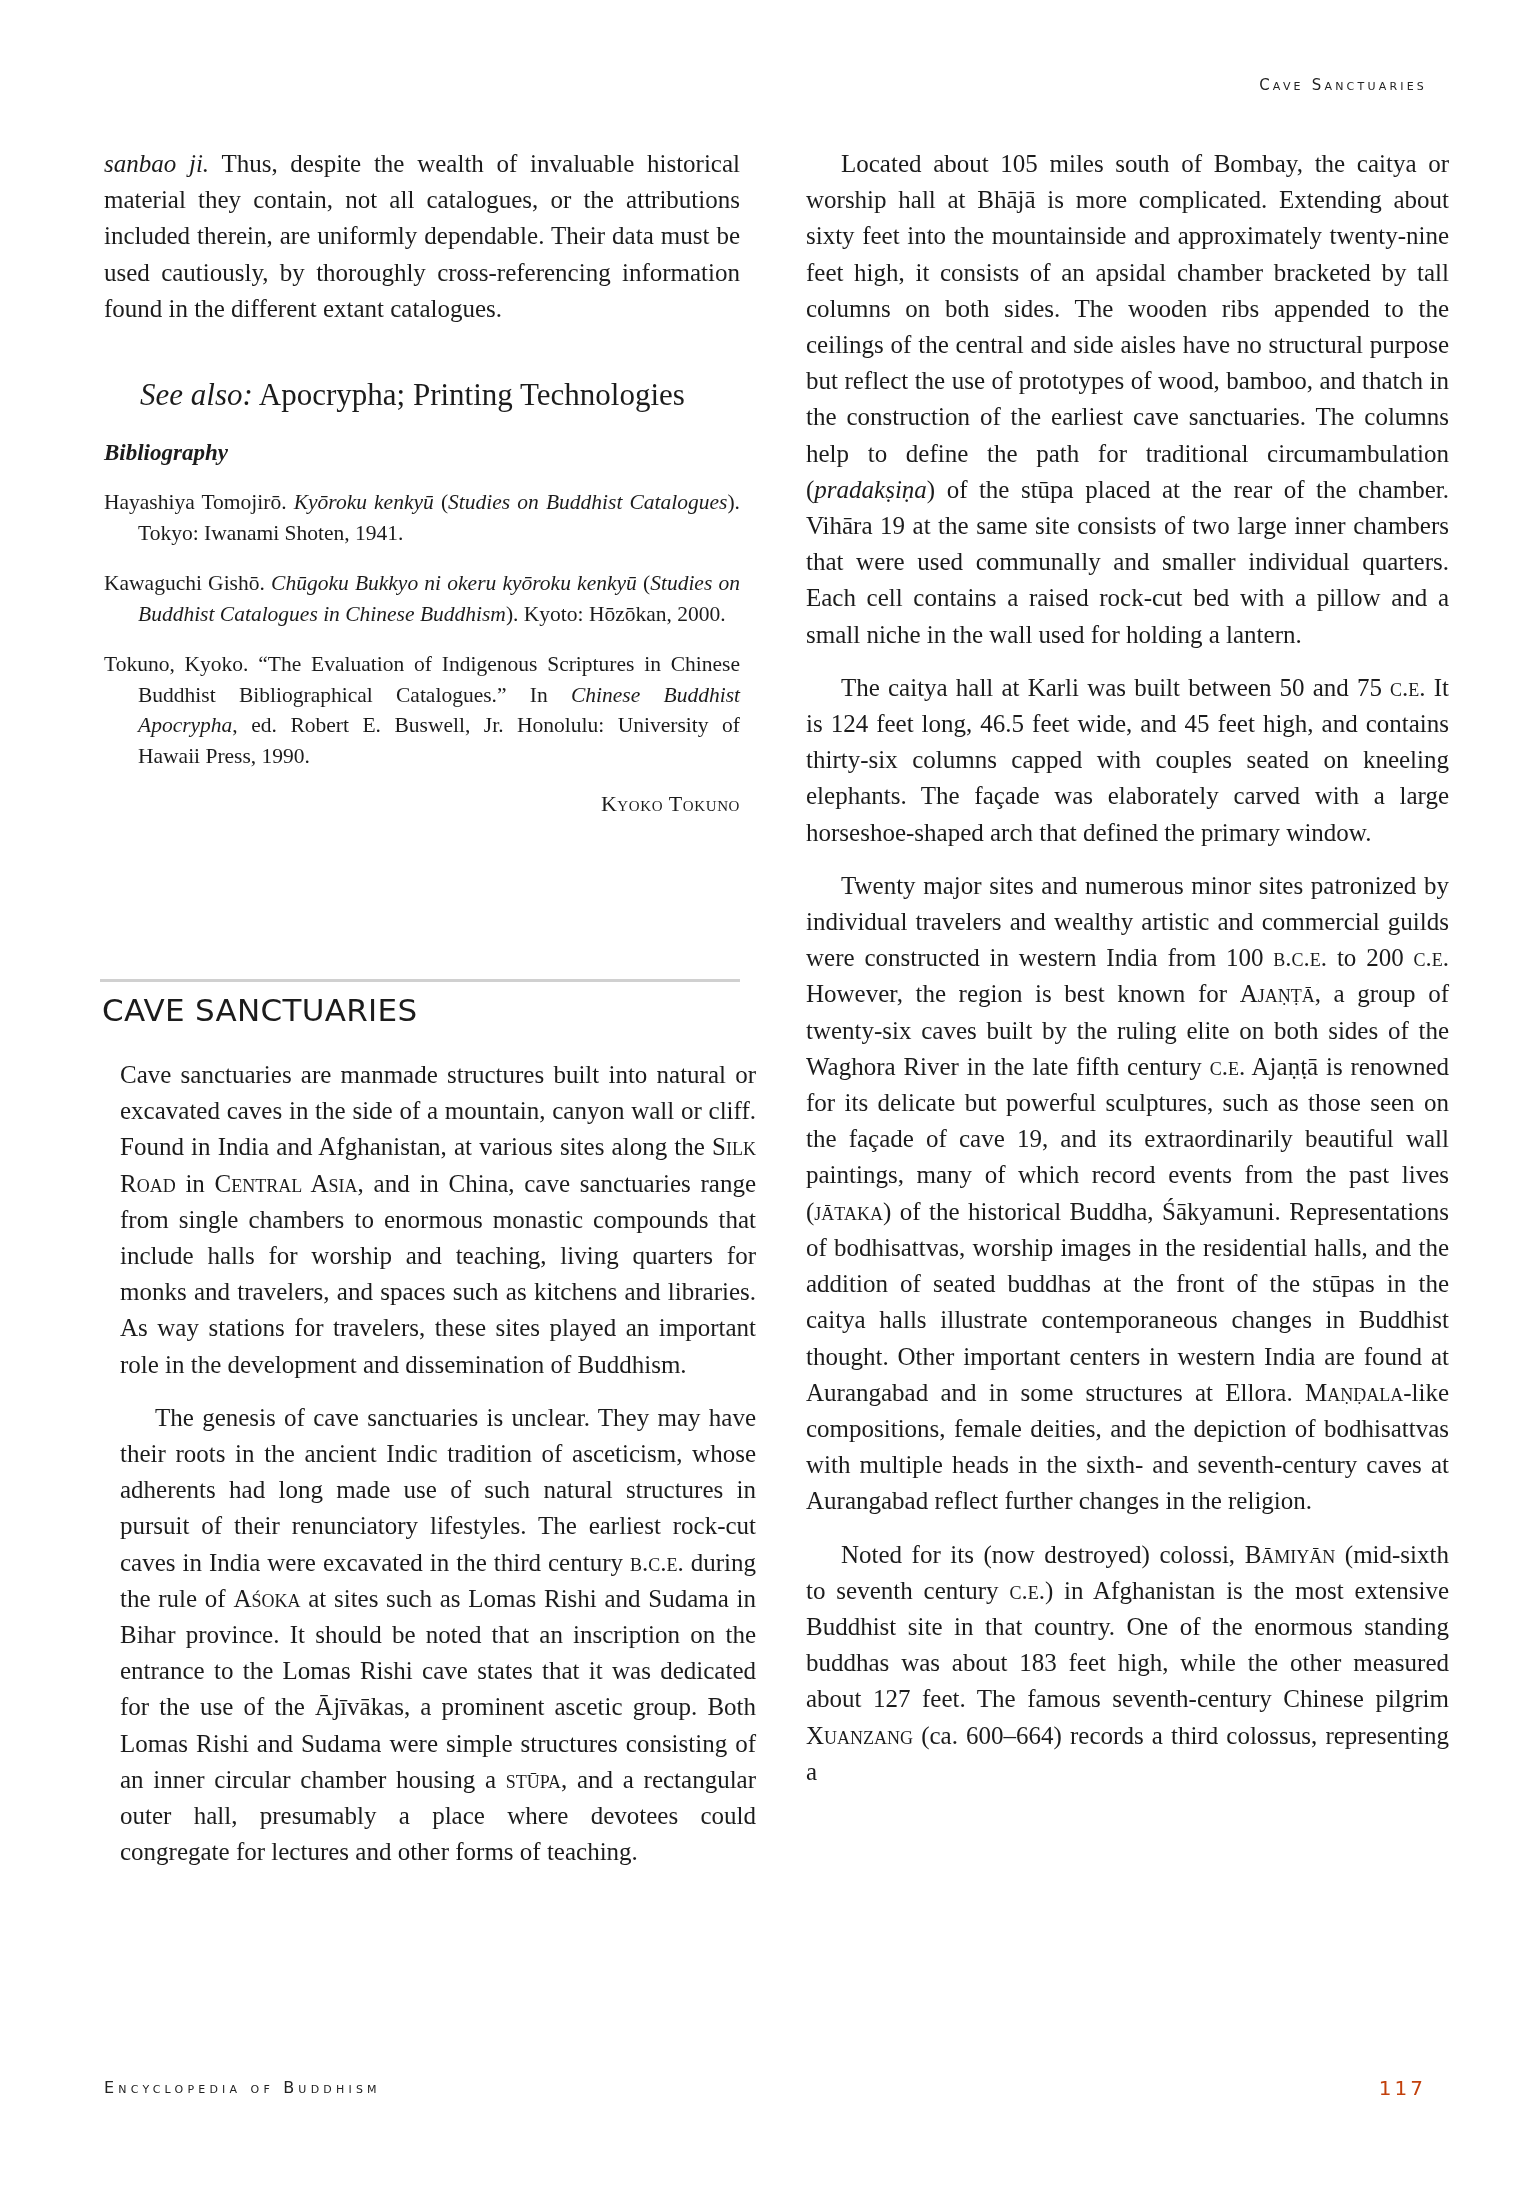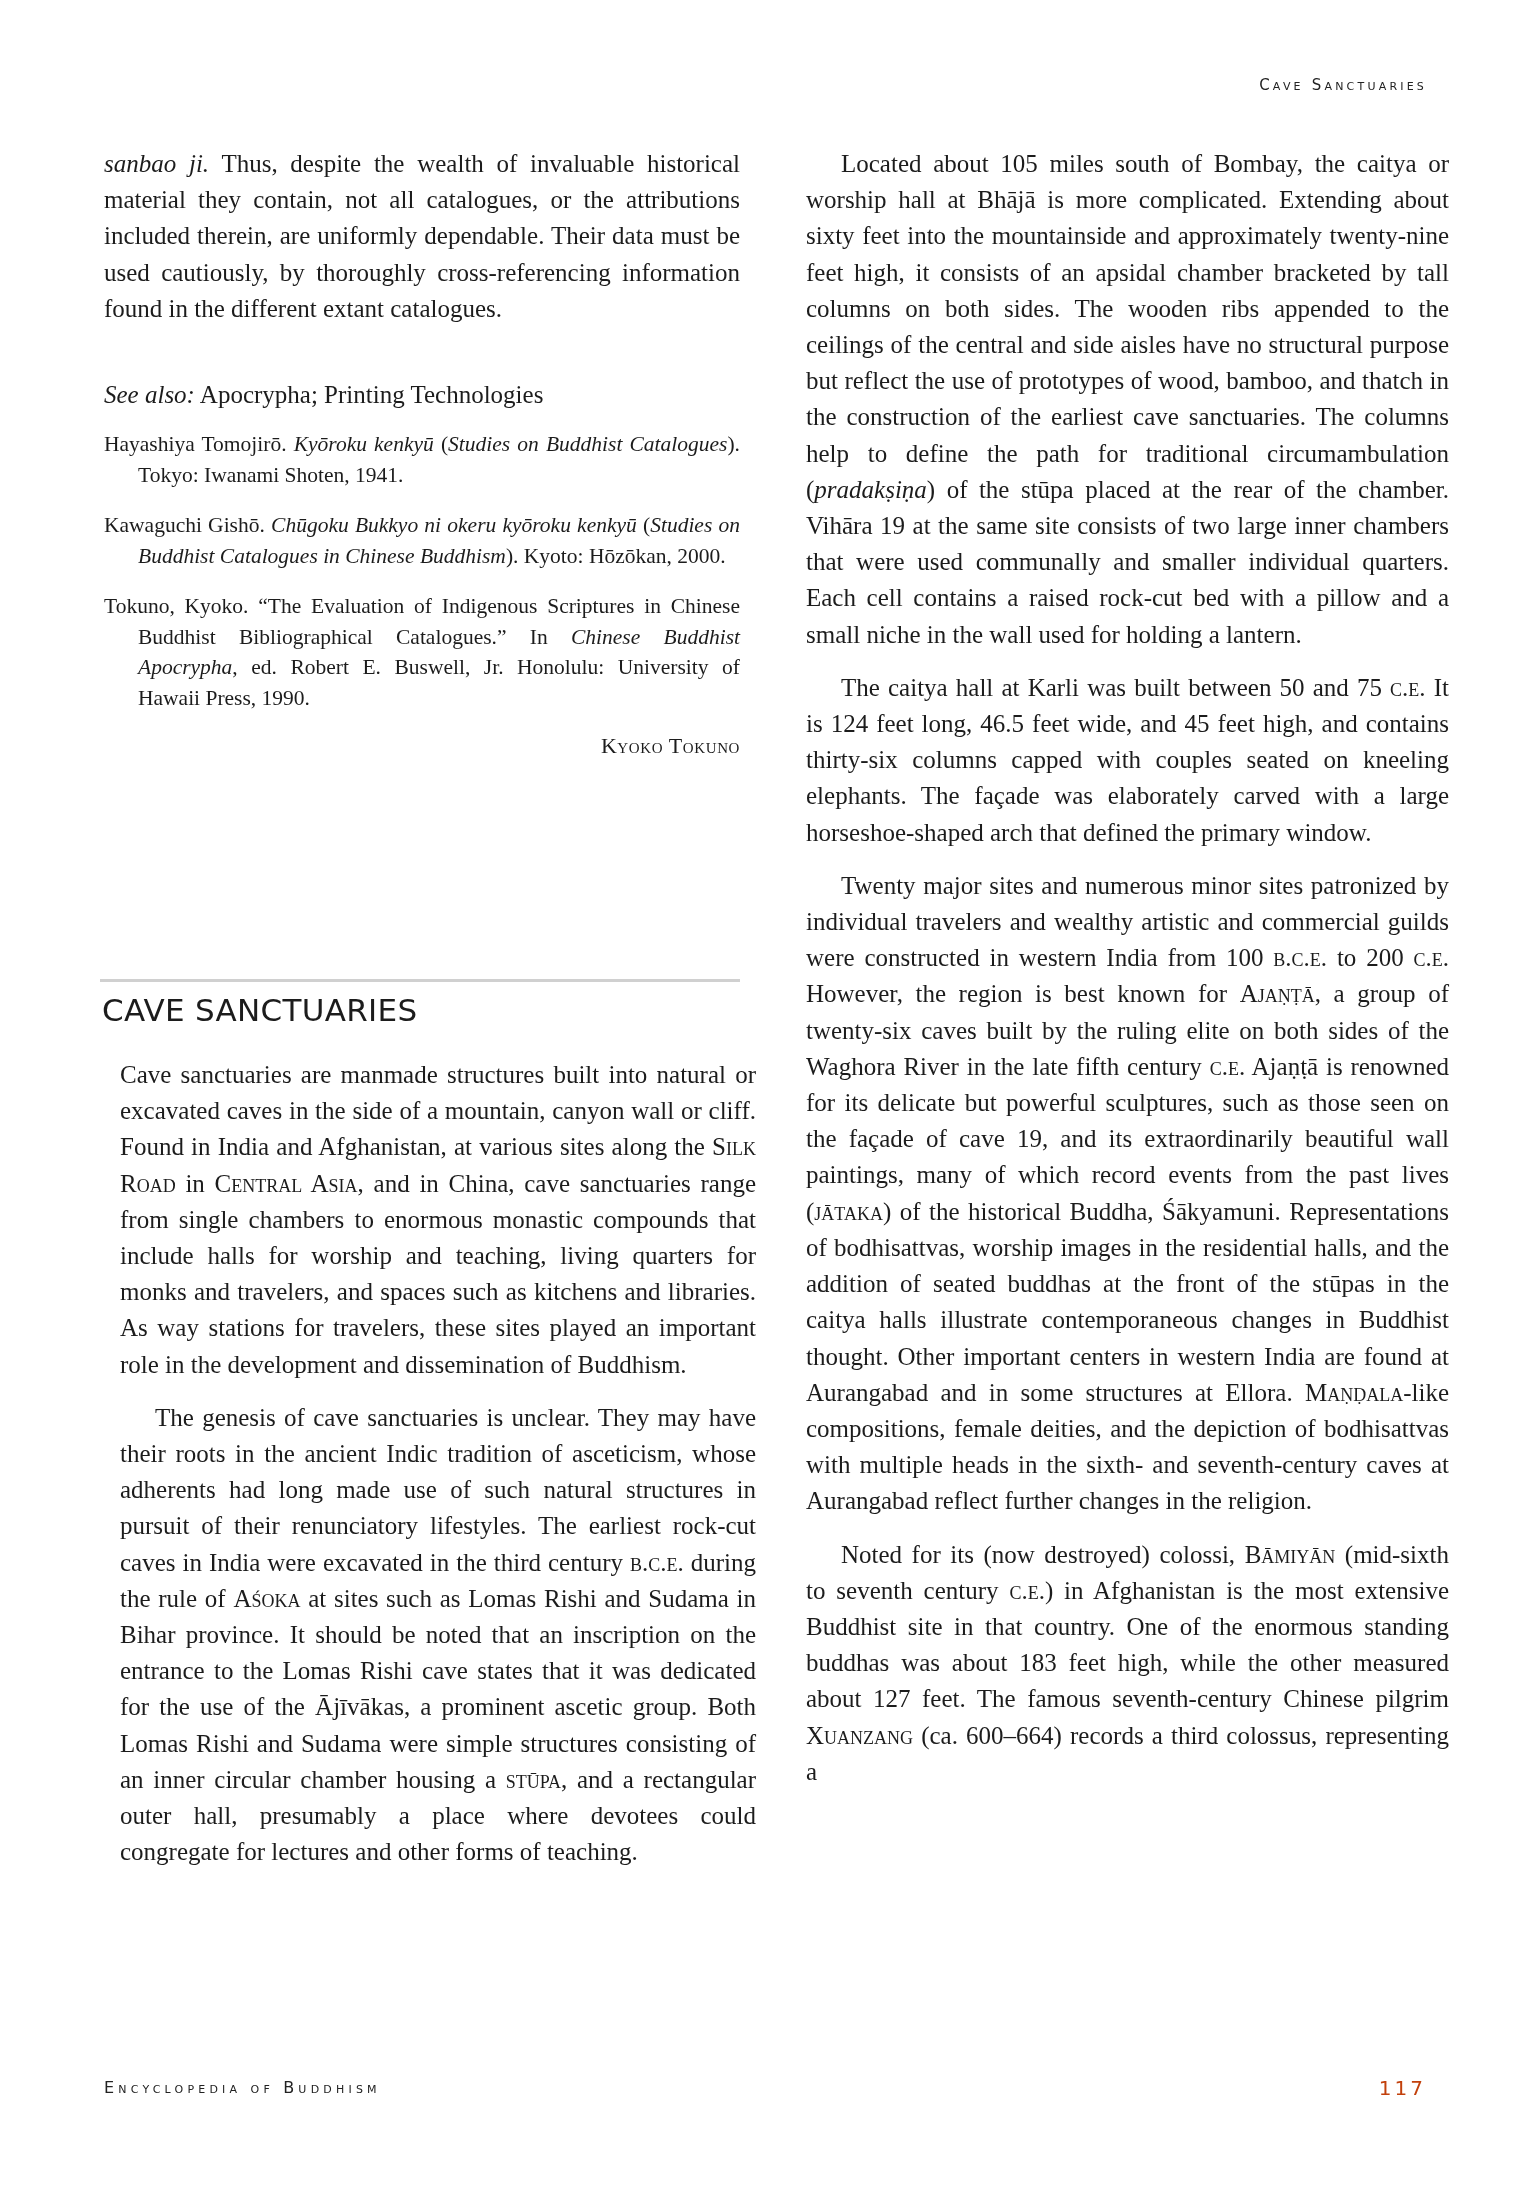--- a/index.html
+++ b/index.html
@@ -27,21 +27,21 @@
   .p {
     font-family: "Liberation Serif", "DejaVu Serif", serif;
     font-size: 25px; line-height: 36.2px;
     text-align: justify; margin: 0; hyphens: manual;
   }
   .p.indent { text-indent: 35px; }
   .gap { height: 17px; }
   .sc { font-variant: small-caps; }
   em, .it { }
 
-  .see-also { margin-top: 50px; font-family: "Liberation Serif", serif; font-size: 25px; line-height: 36px; }
+  .see-also { margin-top: 50px; font-family: "Liberation Serif", serif; font-size: 31px; line-height: 36px; margin-left: 36px; }
   .see-also .label { font-style: italic; }
   .bib-heading { margin-top: 22px; font-family: "Liberation Serif", serif; font-size: 23px; font-style: italic; font-weight: bold; line-height: 36px; }
   .bib-list { margin-top: 16px; }
   .bib-entry {
     font-family: "Liberation Serif", serif; font-size: 21.5px; line-height: 30.5px;
     text-align: justify; padding-left: 34px; text-indent: -34px; margin: 0 0 20px 0;
   }
   .author-sig {
     text-align: right; font-family: "Liberation Serif", serif; font-size: 22px;
     font-variant: small-caps; letter-spacing: 0.6px; margin-top: 4px;
@@ -60,20 +60,21 @@
 <div id="running-head">Cave Sanctuaries</div>
 
 <div class="col" id="col-left">
   <p class="p"><em>sanbao ji.</em><span> Thus, despite the wealth of invaluable historical material they contain, not all catalogues, or the attributions included therein, are uniformly dependable. Their data must be used cautiously, by thoroughly cross-referencing information found in the different extant catalogues.</span></p>
 
   <div class="see-also">
     <span class="label">See also:</span>
     <span>Apocrypha; Printing Technologies</span>
   </div>
 
+  <div class="bib-heading">Bibliography</div>
 
   <div class="bib-list">
     <p class="bib-entry"><span>Hayashiya Tomojirō. </span><em>Kyōroku kenkyū</em><span> (</span><em>Studies on Buddhist Catalogues</em><span>). Tokyo: Iwanami Shoten, 1941.</span></p>
     <p class="bib-entry"><span>Kawaguchi Gishō. </span><em>Chūgoku Bukkyo ni okeru kyōroku kenkyū</em><span> (</span><em>Studies on Buddhist Catalogues in Chinese Buddhism</em><span>). Kyoto: Hōzōkan, 2000.</span></p>
     <p class="bib-entry"><span>Tokuno, Kyoko. “The Evaluation of Indigenous Scriptures in Chinese Buddhist Bibliographical Catalogues.” In </span><em>Chinese Buddhist Apocrypha</em><span>, ed. Robert E. Buswell, Jr. Honolulu: University of Hawaii Press, 1990.</span></p>
   </div>
 
   <div class="author-sig">Kyoko Tokuno</div>
 </div>
 

